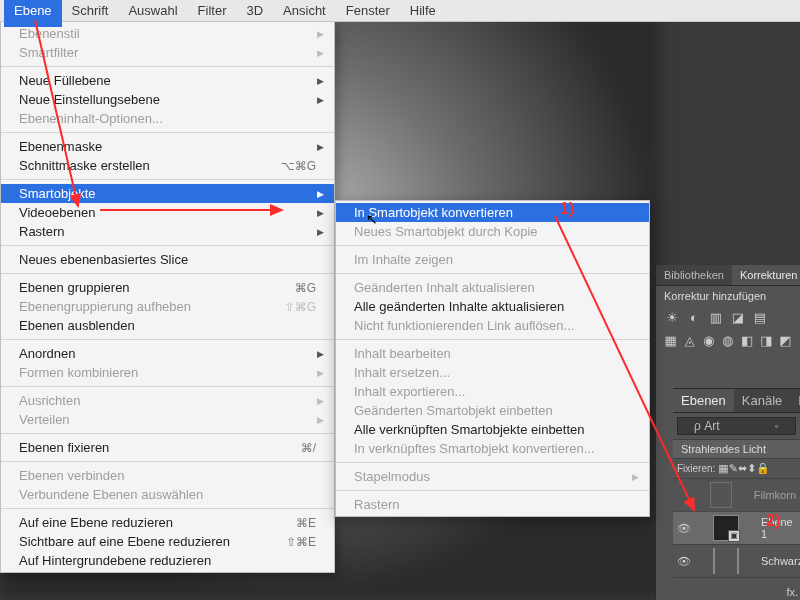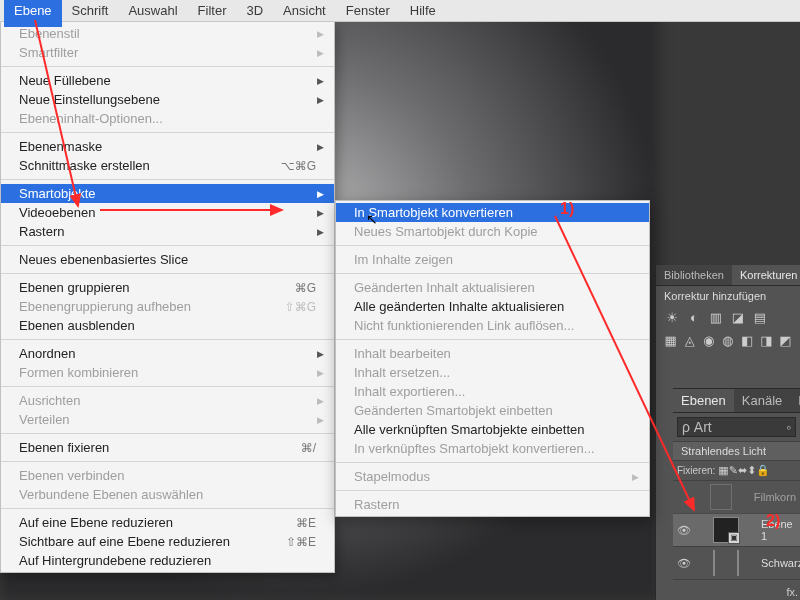--- a/index.html
+++ b/index.html
@@ -73,21 +73,21 @@
   .iconrow { display: flex; gap: 6px; padding: 4px 8px; color: #ccc; font-size: 13px; }
   .iconrow span { width: 16px; text-align: center; }
 
   .lpanel {
     position: absolute; right: 0; top: 388px; width: 127px;
     background: #535353; height: 212px;
     border-top: 1px solid #2a2a2a;
   }
   .search {
     background: #3a3a3a; margin: 4px; border: 1px solid #2a2a2a;
-    display: flex; align-items: center; padding: 1px 4px; color: #bbb; font-size: 14px;
+    display: flex; align-items: center; padding: 1px 16px; color: #bbb; font-size: 12px;
     justify-content: space-between;
   }
   .group-row {
     background: #5f5f5f; padding: 3px 8px; color: #ddd; font-size: 11px;
     border-top: 1px solid #414141; border-bottom: 1px solid #414141;
   }
   .lockline { display: flex; align-items: center; gap: 3px; padding: 3px 4px;
     color: #ccc; font-size: 10px; border-bottom: 1px solid #414141; }
   .lockline .ic { width: 14px; text-align: center; font-size: 11px; }
   .layer {

